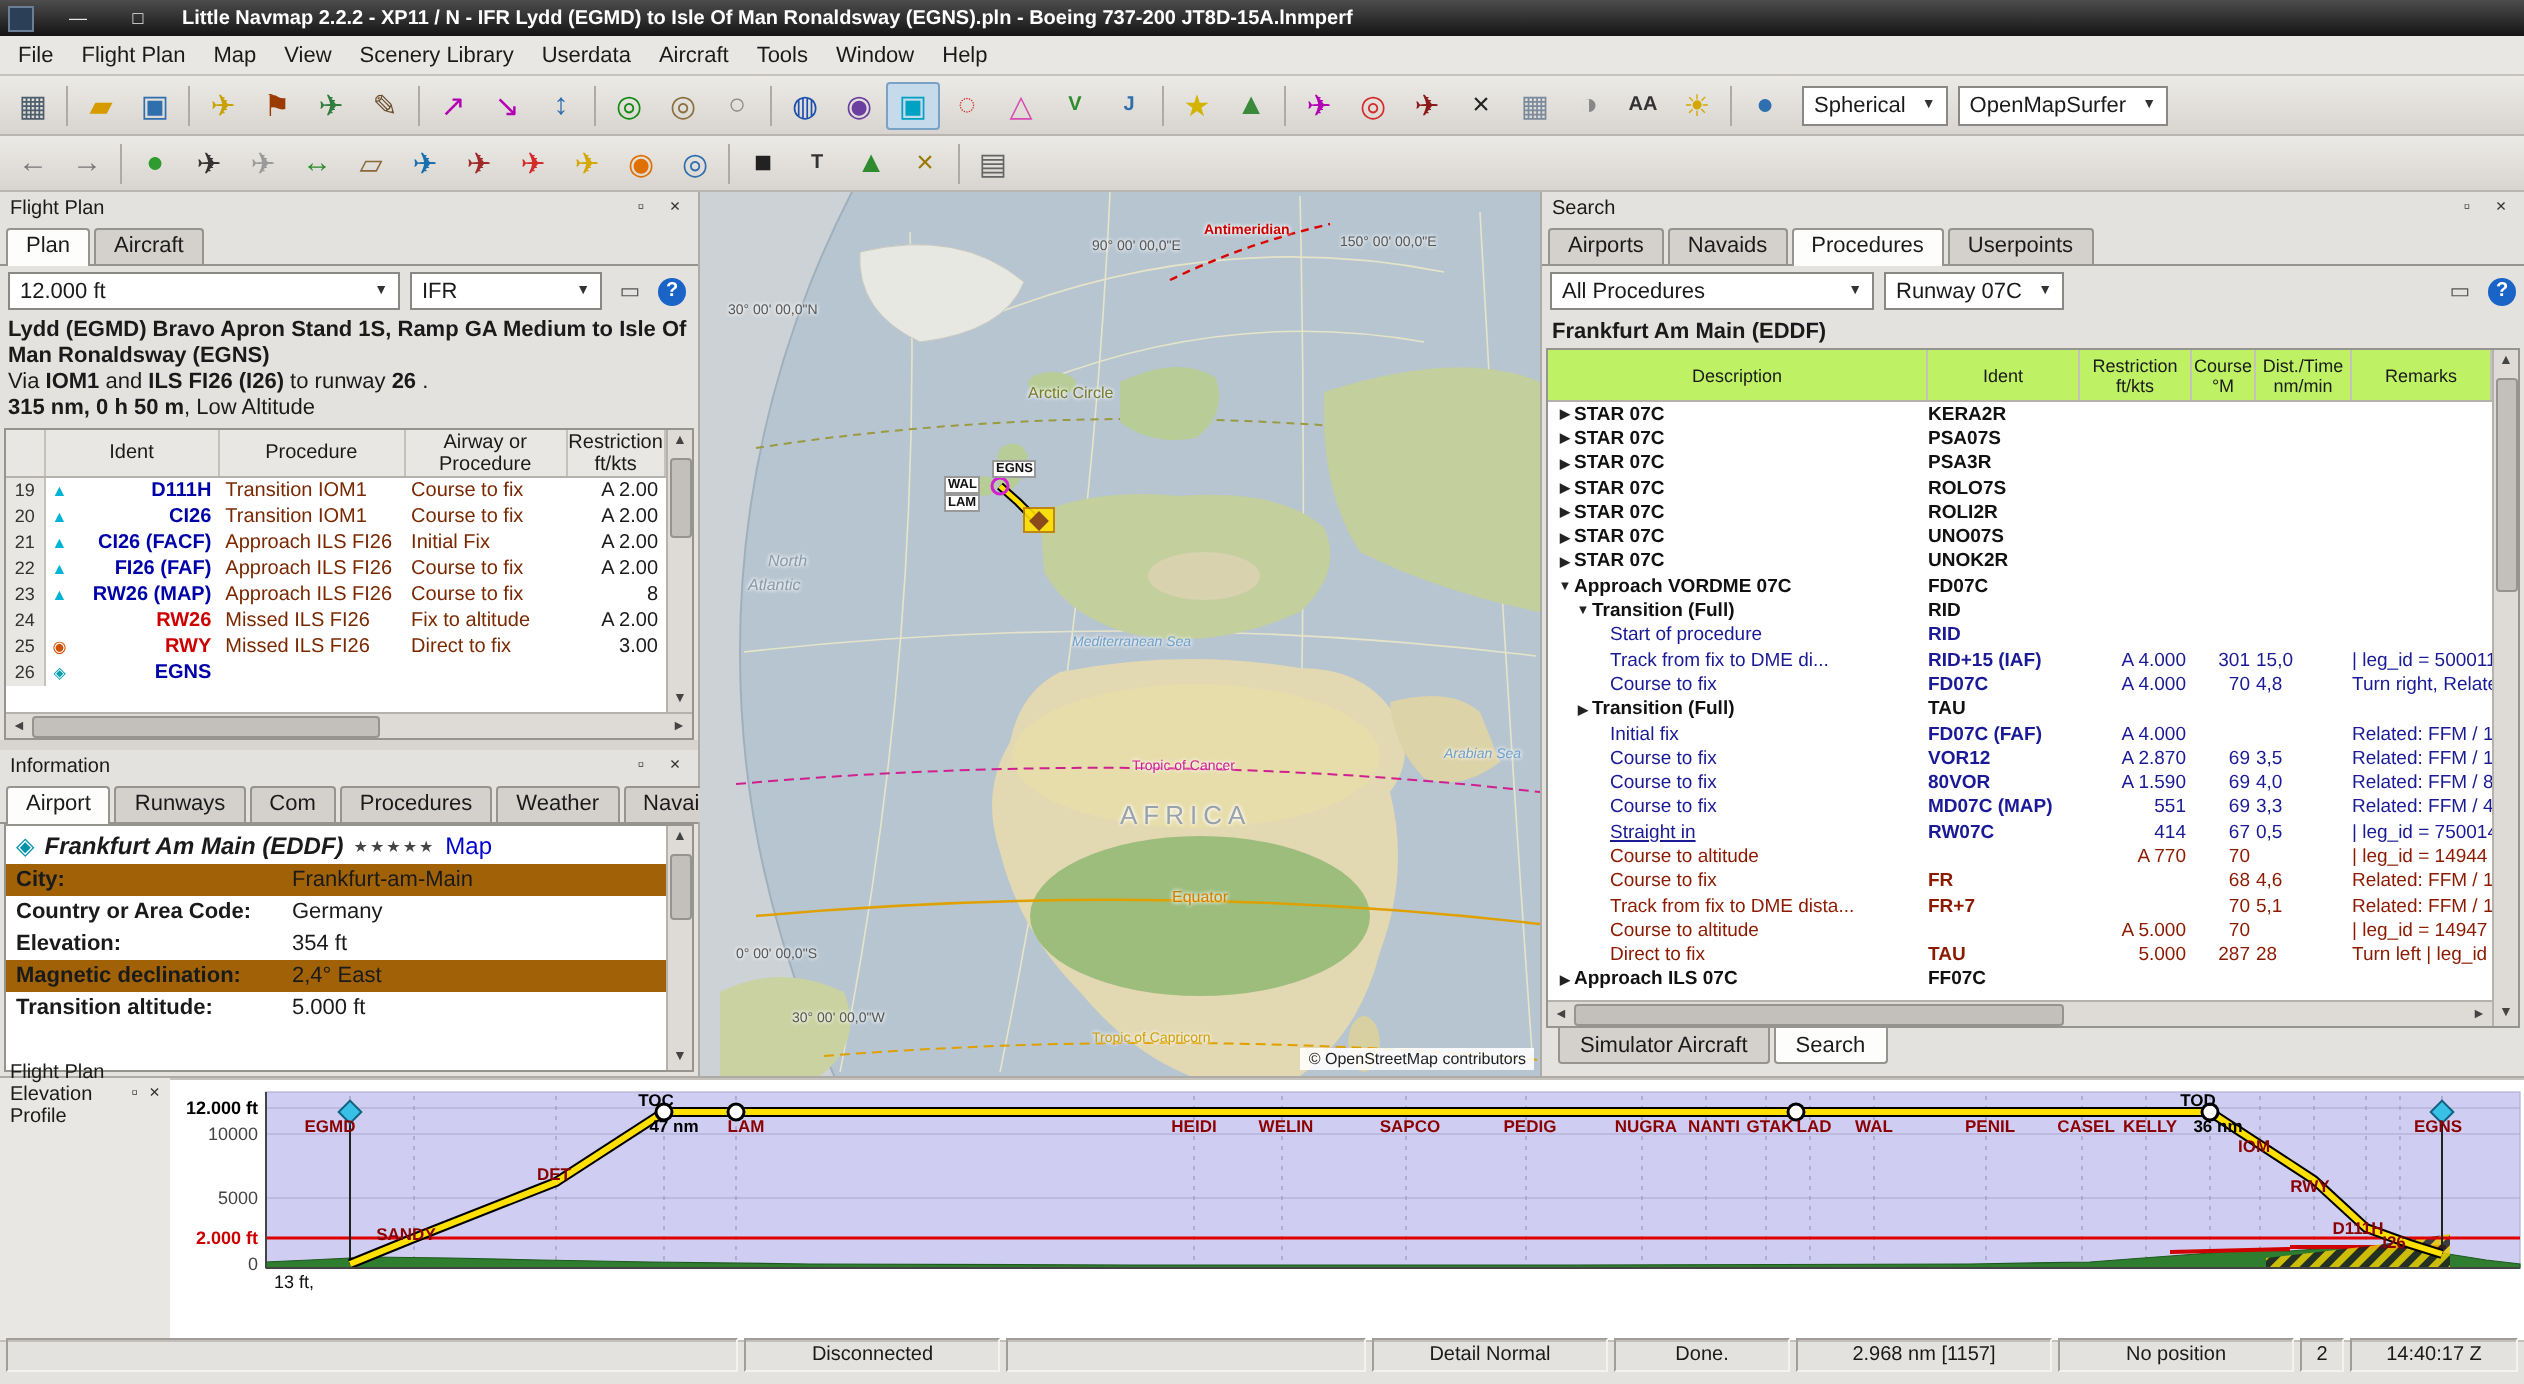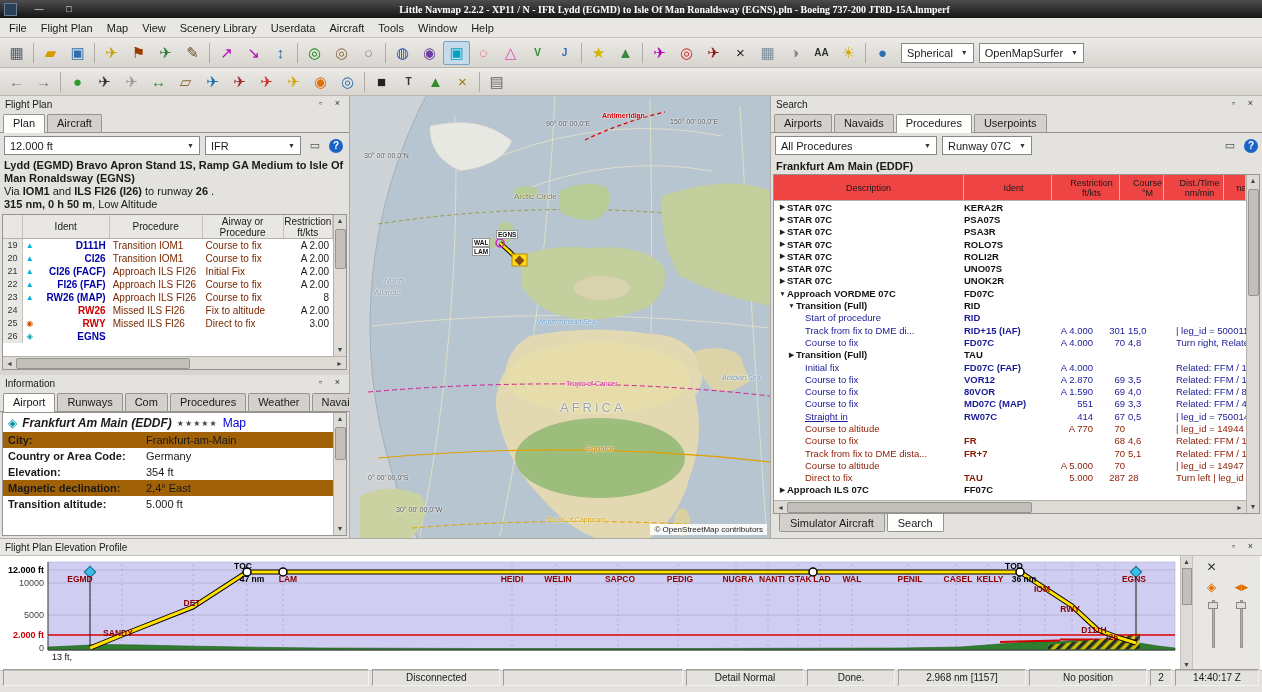--- a/index.html
+++ b/index.html
@@ -7,21 +7,21 @@
   #app {
     width:1262px; height:692px; position:relative; overflow:hidden;
     background:#e4e2df; font-family:"Liberation Sans",sans-serif; font-size:11px; color:#1a1a1a;
   }
   svg text { font-family:"Liberation Sans",sans-serif; }
 
   
   .titlebar { height:18px; background:linear-gradient(#4d4d4d,#141414); display:flex; align-items:center; color:#fff; padding:0 4px; }
   .win-glyph { width:16px; height:13px; margin-right:14px; display:flex; align-items:center; justify-content:center; font-size:9px; color:#e8e8e8; }
   .win-glyph.appico { background:#2b3f57; border:1px solid #6a7f95; width:13px; }
-  .titlebar .title { flex:1; text-align:center; font-size:10px; font-weight:bold; white-space:nowrap; overflow:hidden;font-family:Liberation Serif, serif; }
+  .titlebar .title { flex:1; text-align:left; font-size:10px; font-weight:bold; white-space:nowrap; overflow:hidden; }
 
   
   .menubar { height:20px; display:flex; align-items:center; background:#e9e7e4; border-bottom:1px solid #c6c3be; padding-left:2px; }
   .menu-item { padding:2px 7px; cursor:default; }
 
   
   .toolbar { display:flex; align-items:center; background:linear-gradient(#eceae6,#d8d5d0); border-bottom:1px solid #b9b6b1; padding:0 3px; }
   #toolbar1 { height:30px; } #toolbar2 { height:28px; }
   .tb-icon { width:27px; height:24px; display:flex; align-items:center; justify-content:center; font-size:15px; border:1px solid transparent; border-radius:2px; }
   .tb-icon.small-text { font-size:10px; font-weight:bold; }
@@ -86,21 +86,21 @@
   .maplink { color:#0000d0; }
   .info-row { display:flex; height:16px; align-items:center; font-size:11px; padding-left:5px; white-space:nowrap; }
   .info-row.alt { background:#a16207; }
   .info-label { width:138px; font-weight:bold; }
 
   
   .search-filter { display:flex; gap:5px; padding:3px 4px 2px; align-items:center; }
   .search-aplabel { font-weight:bold; padding:3px 5px 2px; }
   .treewrap { flex:1; display:flex; border:1px solid #96948f; margin:0 2px; background:#fff; overflow:hidden; }
   .tree-main { flex:1; display:flex; flex-direction:column; overflow:hidden; }
-  .tree-h { display:flex; background:#ef4444; border-bottom:1px solid #b5b2ad; height:26px; font-size:9px;gap:12px; }
+  .tree-h { display:flex; background:#bef264; border-bottom:1px solid #b5b2ad; height:26px; font-size:9px; }
   .tree-h .hc { border-right:1px solid #c5c2bd; display:flex; flex-direction:column; align-items:center; justify-content:center; line-height:10px; overflow:hidden; white-space:nowrap; }
   .tree-rows { flex:1; overflow:hidden; }
   .tree-row { display:flex; height:12.3px; align-items:center; font-size:9.5px; white-space:nowrap; }
   .tr-desc { width:190px; display:flex; align-items:center; overflow:hidden; }
   .tr-arrow { width:9px; font-size:6.5px; color:#222; flex:none; text-align:center; }
   .tr-ident { width:76px; font-weight:bold; overflow:hidden; }
   .tr-restr { width:56px; text-align:right; padding-right:3px; }
   .tr-course{ width:32px; text-align:right; padding-right:3px; }
   .tr-dist  { width:48px; padding-right:3px; }
   .tr-rem   { flex:1; overflow:hidden; }
@@ -109,21 +109,21 @@
   .bottom-tabs { display:flex; height:24px; padding-left:8px; align-items:flex-start; }
   .btab { padding:3px 10px 2px; border:1px solid #96948f; border-top:none; background:#d4d1cc; margin-right:2px; border-radius:0 0 2px 2px; }
   .btab.active { background:#fdfdfc; }
 
   
   .map-label { position:absolute; white-space:nowrap; text-shadow:0 0 2px #fff,0 0 2px #fff; }
   .plan-chip { position:absolute; background:#fff; border:1px solid #999; font-size:6.5px; line-height:7px; padding:0 1px; font-weight:bold; color:#111; }
   .osm-chip { position:absolute; right:3px; bottom:3px; background:rgba(255,255,255,0.88); font-size:8px; padding:1px 4px; color:#222; }
 
   
-  .profile-dock { height:132px; border-top:1px solid #aeaba6; display:flex; flex-direction:column; background:#e9e7e4; }
+  .profile-dock { height:132px; border-top:1px solid #aeaba6; display:flex; flex-direction:row; background:#e9e7e4; }
   .profile-content { flex:1; display:flex; background:#fff; border-top:1px solid #c5c2bd; }
   #profile-chart { width:1180px; height:112px; }
   .profile-vscroll { width:12px; border-left:1px solid #c5c2bd; background:#dedbd6; display:flex; flex-direction:column; align-items:center; }
   .profile-vscroll .ar { height:11px; font-size:7px; color:#444; line-height:11px; }
   .profile-vscroll .track { flex:1; width:10px; position:relative; }
   .profile-vscroll .thumb { position:absolute; top:1px; width:10px; height:40%; background:#c3c0bb; border:1px solid #96948f; }
   .profile-controls { width:68px; background:#e9e7e4; border-left:1px solid #c5c2bd; display:flex; flex-direction:column; align-items:center; padding-top:2px; gap:2px; }
   .pc-row { display:flex; gap:8px; }
   .pc-btn { width:22px; height:18px; display:flex; align-items:center; justify-content:center; font-size:12px; }
   .pc-sliders { display:flex; gap:18px; margin-top:2px; }

